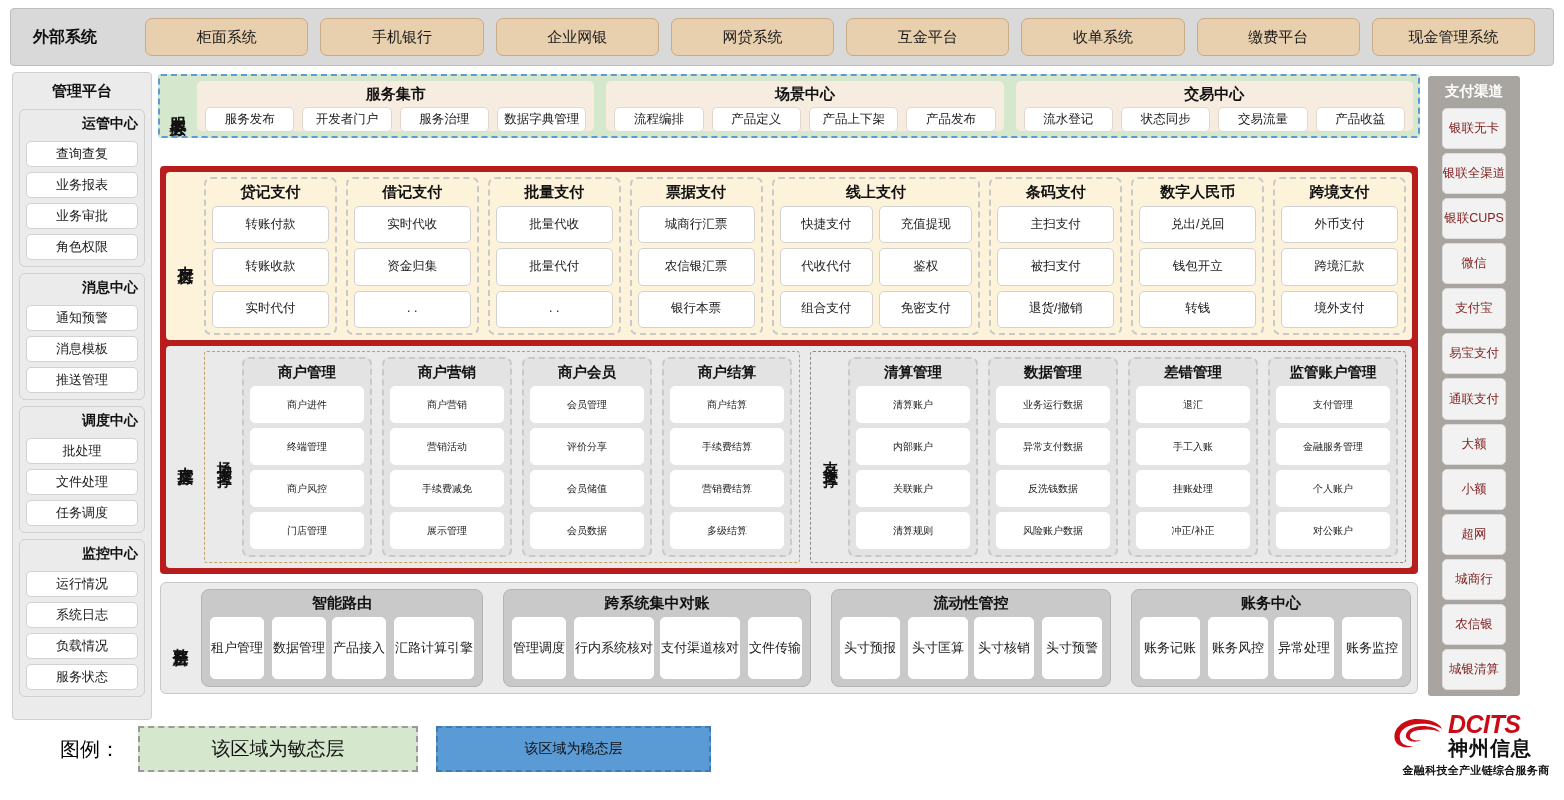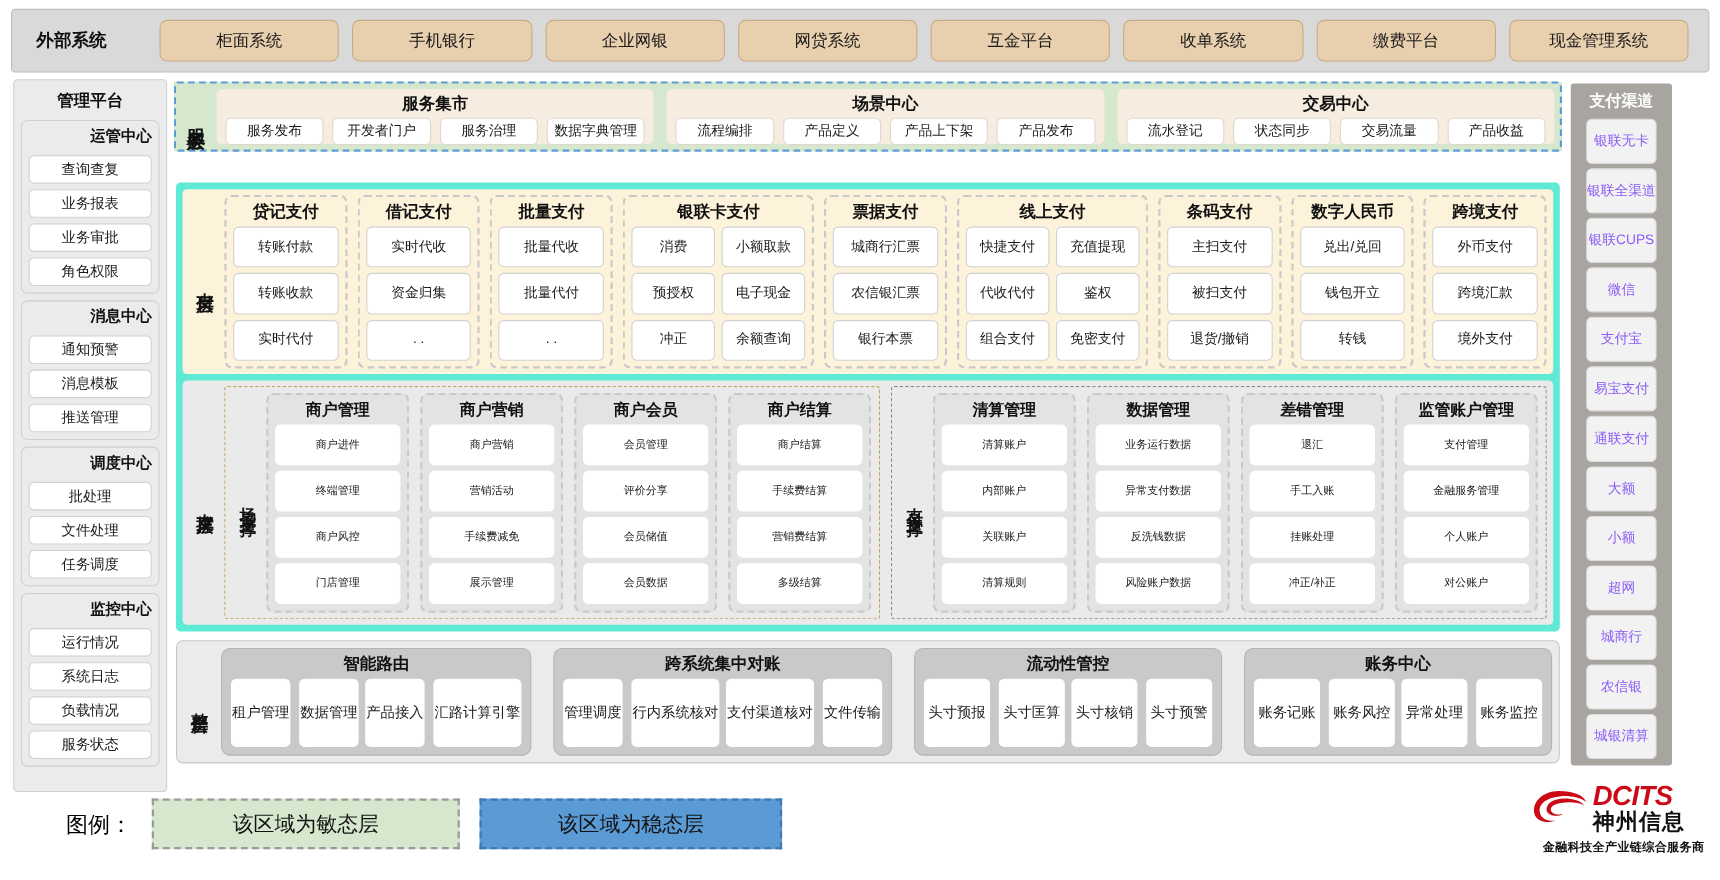--- a/index.html
+++ b/index.html
@@ -94,21 +94,21 @@
     display: flex; flex-direction: column;
   }
   .svc-group-title { font-size: 15px; font-weight: bold; text-align: center; color: #111; padding: 2px 0 3px; }
   .svc-chips { display: flex; gap: 8px; justify-content: center; flex: 1; }
   .svc-chips .chip { flex: 1; height: 25px; font-size: 12.5px; border-color: #e0d8cd; }
 
   
   .stable {
     position: absolute; left: 160px; top: 166px;
     width: 1258px; height: 408px;
-    background: #5eead4;
+    background: #b91c1c;
     border-radius: 4px;
     padding: 6px;
     display: flex; flex-direction: column; gap: 6px;
   }
 
   
   .paylayer {
     background: #fdf2da;
     border-radius: 4px;
     height: 168px;
@@ -191,37 +191,37 @@
     width: 92px; height: 620px;
     background: #a8a49f;
     border-radius: 3px;
     padding: 4px 6px 6px;
     display: flex; flex-direction: column; gap: 4px; align-items: center;
   }
   .channels-title { font-size: 14.5px; font-weight: bold; color: #ffffff; text-align: center; padding: 2px 0 3px; }
   .ch-chip {
     background: #f2f2f2; border: 1px solid #dcdcdc; border-radius: 5px;
     flex: 1; display: flex; align-items: center; justify-content: center;
-    font-size: 12.5px; color: #8b5cf6; white-space: nowrap;
+    font-size: 12.5px; color: #7f1d1d; white-space: nowrap;
   }
 
   
   .legend { position: absolute; left: 60px; top: 726px; display: flex; align-items: center; gap: 18px; }
   .legend-label { font-size: 20px; color: #000000; }
   .legend-agile {
     width: 280px; height: 46px; background: #d5e8cd;
     border: 2px dashed #9a9a9a;
     display: flex; align-items: center; justify-content: center;
     font-size: 19px; color: #111;
   }
   .legend-stable {
     width: 275px; height: 46px; background: #5b9bd5;
     border: 2px dashed #3f7ab0;
     display: flex; align-items: center; justify-content: center;
-    font-size: 19px; color: #111;
+    font-size: 14px; color: #111;
   }
 
   
   .logo { position: absolute; left: 1390px; top: 712px; width: 172px; height: 82px; }
   .logo-row { display: flex; align-items: center; gap: 4px; }
   .logo-text { display: flex; flex-direction: column; line-height: 1; }
   .logo-dcits { font-size: 25px; font-weight: bold; color: #cc0a15; letter-spacing: -0.5px; font-style: italic; }
   .logo-cn { font-size: 20px; font-weight: bold; color: #111; letter-spacing: 1px; margin-top: 1px; }
   .logo-tag { font-size: 11px; font-weight: bold; color: #111; margin-top: 5px; text-align: center; letter-spacing: 0.3px; }
 </style>
@@ -346,37 +346,20 @@
             <div class="pay-group-title">批量支付</div>
             <div class="pay-rows">
               <div class="pay-row">
                 <div class="chip">批量代收</div>
               </div>
               <div class="pay-row">
                 <div class="chip">批量代付</div>
               </div>
               <div class="pay-row">
                 <div class="chip">. .</div>
-              </div>
-            </div>
-          </div>
-          <div class="pay-group w2">
-            <div class="pay-group-title">银联卡支付</div>
-            <div class="pay-rows">
-              <div class="pay-row">
-                <div class="chip">消费</div>
-                <div class="chip">小额取款</div>
-              </div>
-              <div class="pay-row">
-                <div class="chip">预授权</div>
-                <div class="chip">电子现金</div>
-              </div>
-              <div class="pay-row">
-                <div class="chip">冲正</div>
-                <div class="chip">余额查询</div>
               </div>
             </div>
           </div>
           <div class="pay-group w1">
             <div class="pay-group-title">票据支付</div>
             <div class="pay-rows">
               <div class="pay-row">
                 <div class="chip">城商行汇票</div>
               </div>
               <div class="pay-row">

